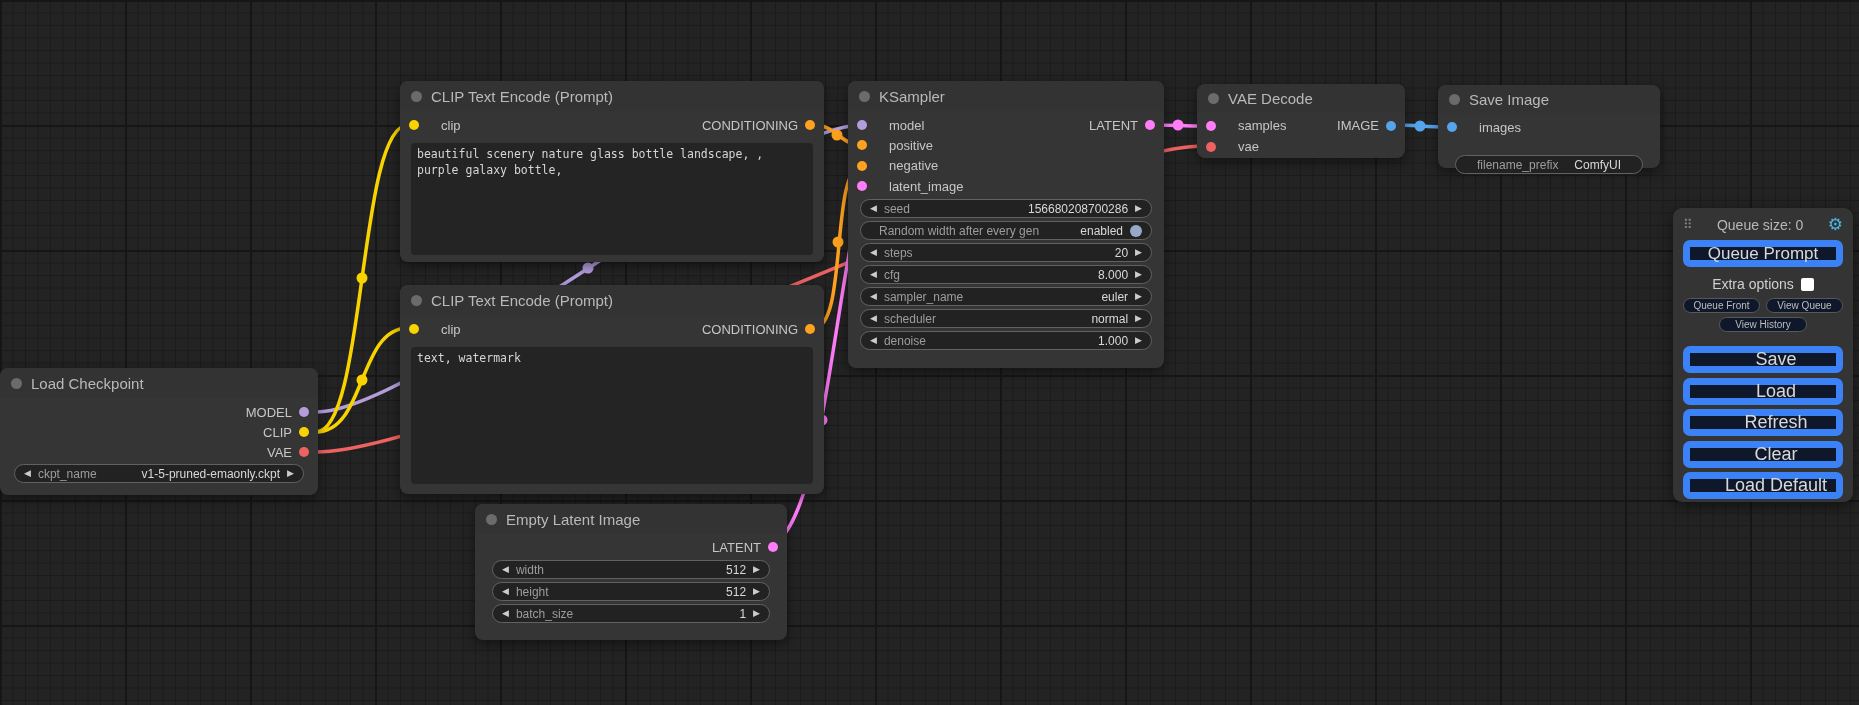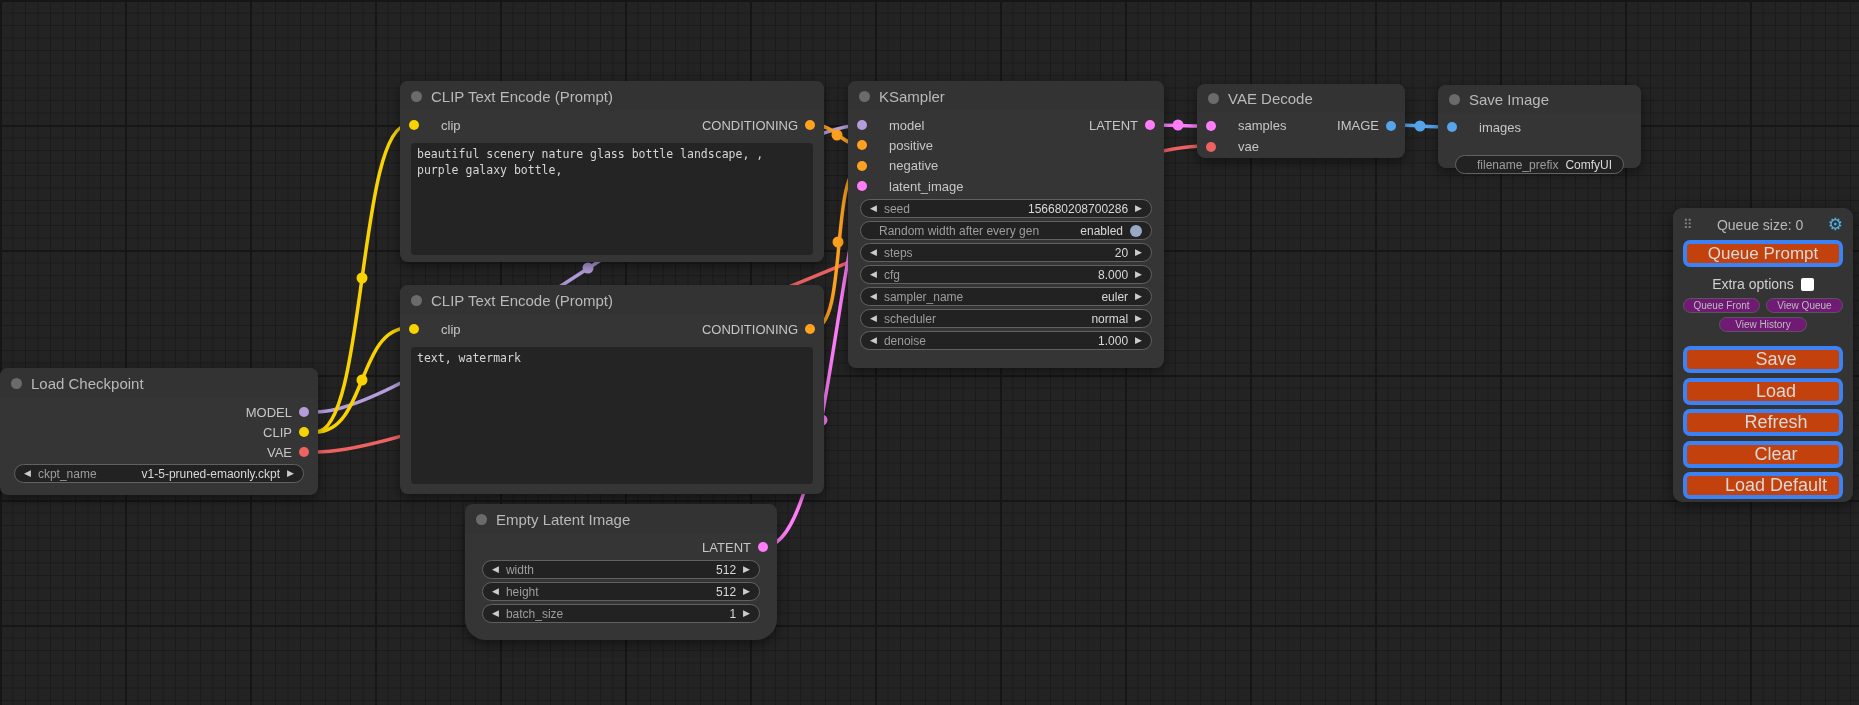--- a/index.html
+++ b/index.html
@@ -44,51 +44,51 @@
   .ta{
     display:block;background:#242424;border:none;border-radius:4px;resize:none;
     font-family:"DejaVu Sans Mono",monospace;font-size:11.5px;line-height:1.35;
     color:#d6d6d6;padding:4px 6px;margin:8px 11px 0;outline:none;
     width:calc(100% - 22px);box-sizing:border-box;
   }
   
   #node-load-checkpoint{left:0;top:368px;width:318px;height:127px;}
   #node-clip-positive{left:400px;top:81px;width:424px;height:181px;}
   #node-clip-negative{left:400px;top:285px;width:424px;height:209px;}
-  #node-empty-latent{left:465px;top:504px;width:312px;height:136px;border-radius:21px;}
+  #node-empty-latent{left:475px;top:504px;width:312px;height:136px;}
   #node-ksampler{left:848px;top:81px;width:316px;height:287px;}
   #node-vae-decode{left:1197px;top:84px;width:208px;height:74px;}
-  #node-save-image{left:1438px;top:85px;width:203px;height:83px;border-radius:8px;}
+  #node-save-image{left:1438px;top:85px;width:222px;height:83px;border-radius:8px;}
   #node-empty-latent .widget{margin-left:17px;margin-right:17px;}
   #node-load-checkpoint .widget{margin:2px 14px 0;}
   #node-save-image .widget{margin:18px 17px 0;}
   
   .queue-panel{
     position:absolute;left:1673px;top:208px;width:180px;height:294px;z-index:3;
     background:#343434;border-radius:9px;box-shadow:0 4px 14px rgba(0,0,0,.5);
     box-sizing:border-box;padding:0 10px;
   }
   .qp-header{display:flex;align-items:center;height:25px;margin-top:4px;}
   .drag-icon{color:#848484;font-size:13px;cursor:grab;}
   .qp-title{flex:1;text-align:center;color:#b8b8b8;font-size:14px;}
   .gear{font-size:17px;cursor:pointer;}
   .qp-btn{
     display:flex;align-items:center;justify-content:center;width:100%;
-    background:#c2410c;border:4px solid #3b82f6;border-radius:7px;
+    background:#0f172a;border:7px solid #3b82f6;border-radius:7px;
     color:#d8d8d8;cursor:pointer;box-sizing:border-box;
     font-family:"Liberation Sans",sans-serif;
   }
   .qp-queue{height:27px;font-size:17px;margin-top:3px;}
   .qp-big{height:27px;font-size:18px;margin-top:4.5px;padding-left:32px;}
   #btn-save{margin-top:14px;}
   .extra-row{display:flex;align-items:center;justify-content:center;gap:7px;margin-top:9px;height:16px;color:#cfcfcf;font-size:14px;}
   .checkbox{width:13px;height:13px;background:#ffffff;border-radius:2px;cursor:pointer;}
   .pill-row{display:flex;gap:6px;margin-top:6px;justify-content:center;}
   .pill{
-    height:15px;border-radius:8px;background:#701a75;border:1px solid #585858;
+    height:15px;border-radius:8px;background:#0f172a;border:1px solid #585858;
     color:#bdbdbd;font-size:10px;display:flex;align-items:center;justify-content:center;
     cursor:pointer;box-sizing:border-box;font-family:"Liberation Sans",sans-serif;
   }
   .pill-half{flex:1;}
   .pill-mid{width:88px;margin:4px auto 0;}
 </style>
 </head>
 <body>
 
 <div class="canvas">

